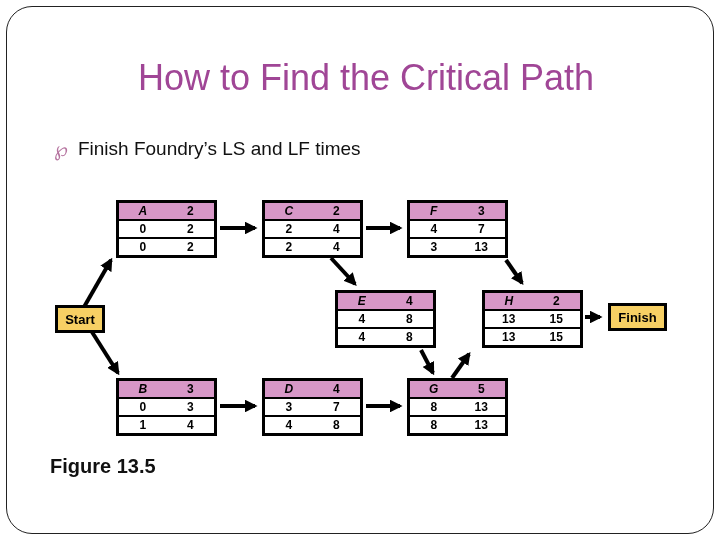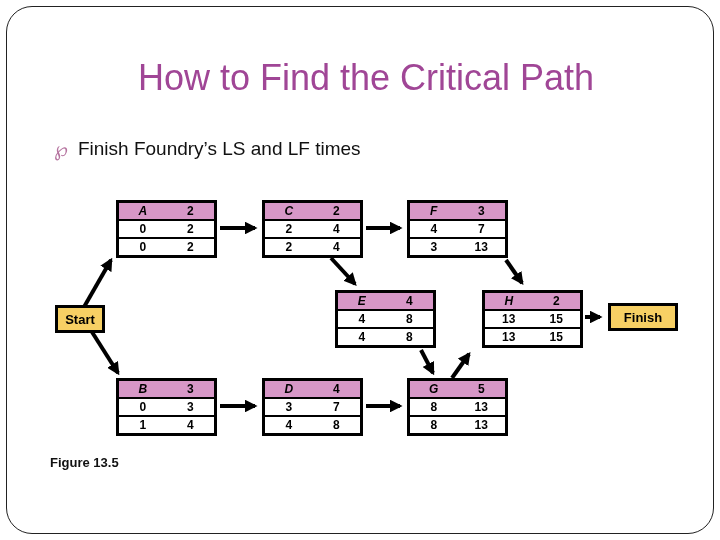--- a/index.html
+++ b/index.html
@@ -23,21 +23,21 @@
   }
   .bullet-line{
     position:absolute;left:54px;top:136px;display:flex;align-items:center;
     font-size:19px;color:#111;line-height:26px;white-space:nowrap;
   }
   .bullet-glyph{
     font-size:20px;color:var(--bullet-glyph-color);margin-right:10px;
     font-family:"DejaVu Sans", sans-serif;
   }
   .figure-caption{
-    position:absolute;left:50px;top:455px;font-size:13px;font-weight:bold;color:#111;
+    position:absolute;left:50px;top:455px;font-size:20px;font-weight:bold;color:#111;
   }
   #edge-layer{position:absolute;left:0;top:0;width:720px;height:540px;}
   #edge-layer line{stroke:var(--line-color);stroke-width:4;}
   #arrowhead path{fill:var(--line-color);}
   .node{
     position:absolute;width:101px;box-sizing:border-box;
     border:3px solid var(--line-color);background:#ffffff;
   }
   .node .hdr{
     display:flex;height:16px;background:var(--node-header-fill);
@@ -194,16 +194,16 @@
       <div class="row">
         <span class="c ">8</span>
         <span class="c ">13</span>
       </div>
       <div class="row">
         <span class="c ">8</span>
         <span class="c ">13</span>
       </div>
     </div>
     <div class="terminal" style="left: 55px; top: 305px; width: 50px; height: 28px;">Start</div>
-    <div class="terminal" style="left: 608px; top: 303px; width: 70px; height: 28px;">Finish</div>
+    <div class="terminal" style="left: 608px; top: 303px; width: 59px; height: 28px;">Finish</div>
   </div>
 
 <div class="figure-caption">Figure 13.5</div>
 
 </body></html>

